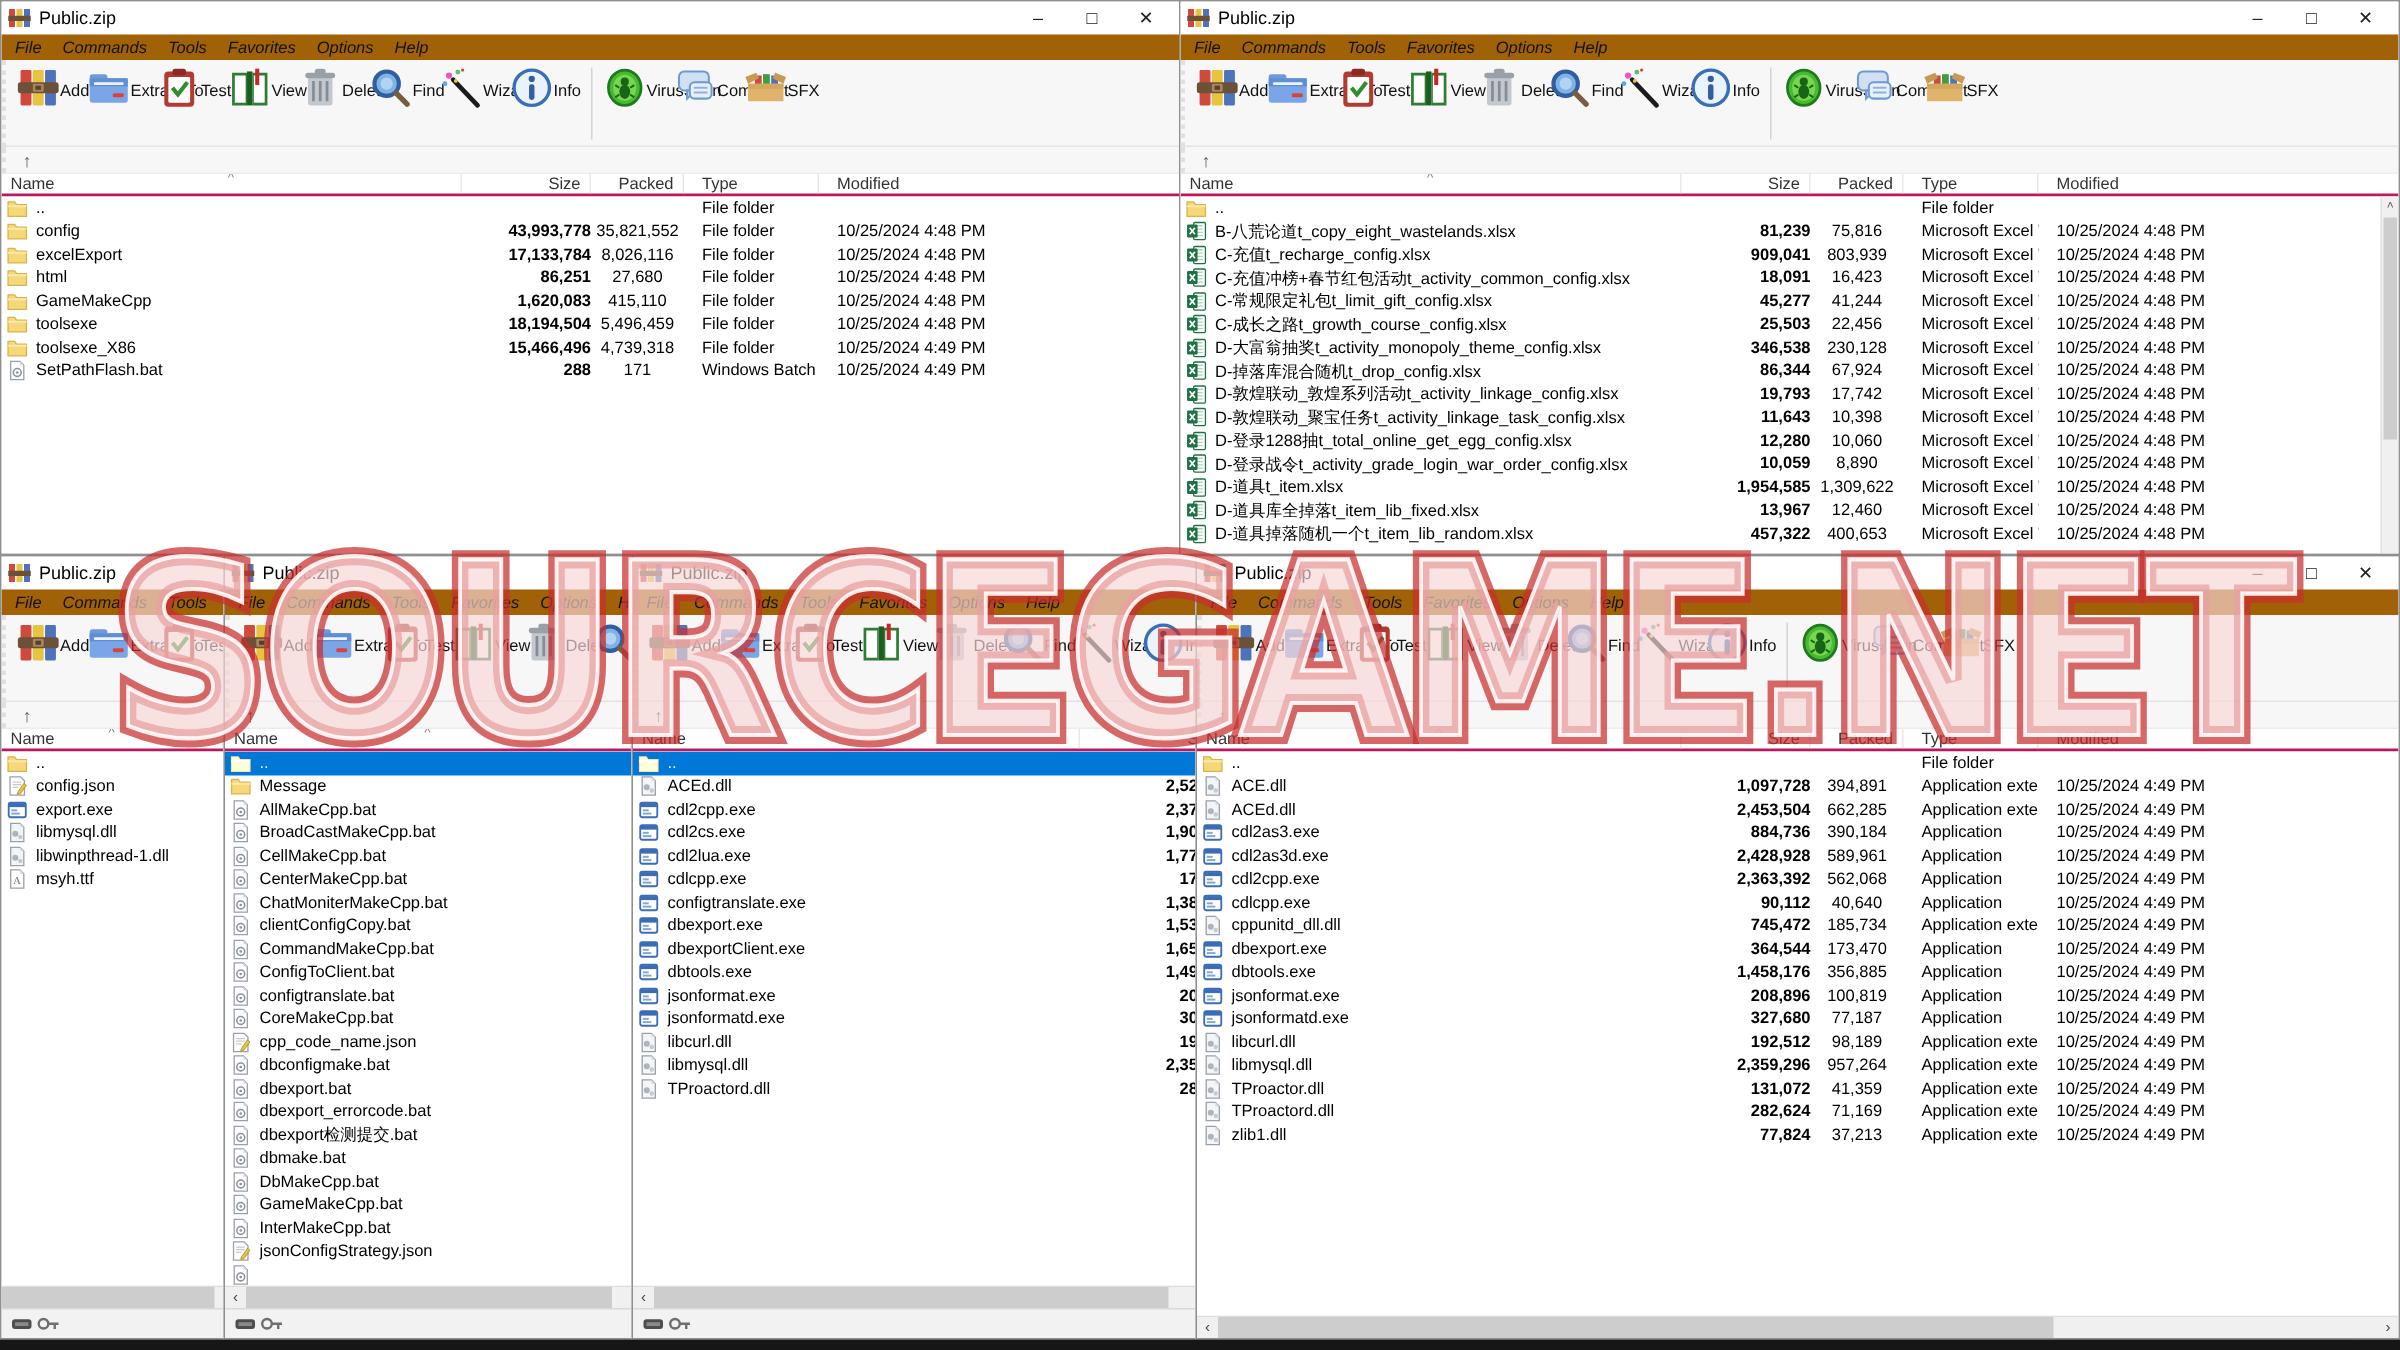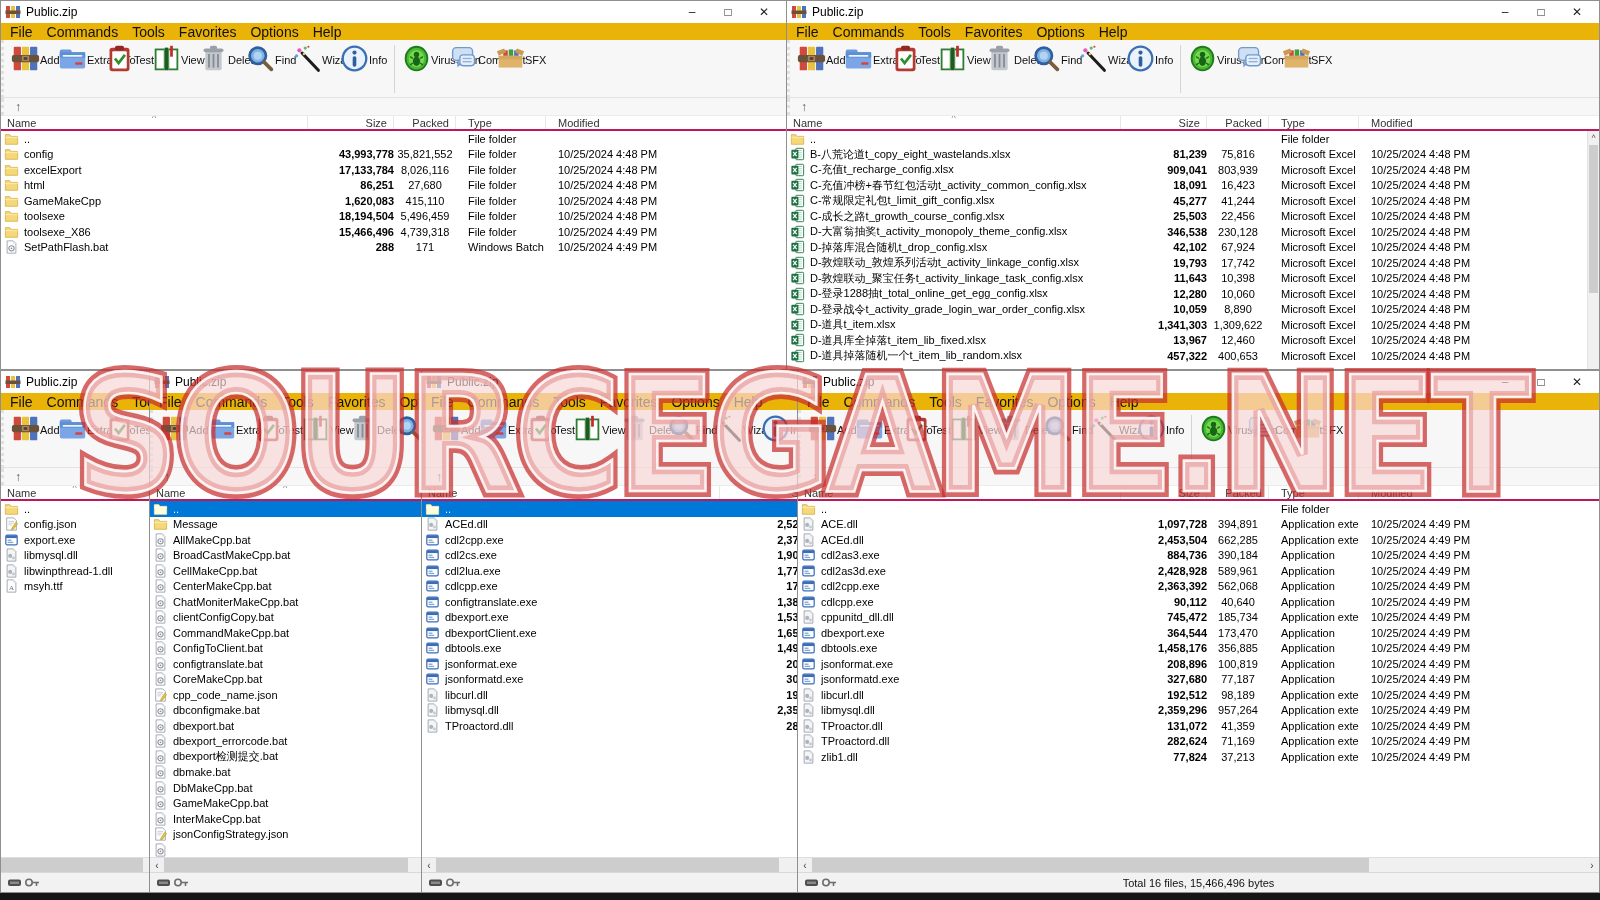--- a/index.html
+++ b/index.html
@@ -12,21 +12,21 @@
 
   .tbar { height:22px; flex:none; display:flex; align-items:center; gap:5px;
     padding:0 4px; background:#fff; font-size:12px; color:#000; }
   .appicon { width:16px; height:16px; flex:none; display:inline-flex; }
   .appicon svg { width:16px; height:16px; }
   .controls { margin-left:auto; display:flex; }
   .ctrl { width:36px; height:20px; display:flex; align-items:center; justify-content:center;
     font-size:12px; color:#222; }
 
   .menubar { height:17px; flex:none; display:flex; align-items:center; gap:0;
-    padding:0 2px; background:#eab308; font-size:14px; color:#111; white-space:nowrap; overflow:hidden; }
+    padding:0 2px; background:#a16207; font-size:11px; color:#111; white-space:nowrap; overflow:hidden;font-style:italic; }
   .menu-item { padding:0 7px; flex:none; }
 
   .toolbar { height:58px; flex:none; display:flex; align-items:flex-start;
     padding:2px 0 0 7px; background:#f7f7f7; border-bottom:1px solid #e3e3e3;
     overflow:hidden; white-space:nowrap; border-left:3px dotted #e0e0e0; }
   .tbtn { width:47px; flex:none; display:inline-flex; flex-direction:row; align-items:center;
     padding-top:2px; font-size:11px; color:#111; }
   .tbtn svg { width:29px; height:29px; }
   .tlabel { margin-top:1px; white-space:nowrap; }
   .tsep { width:1px; height:48px; background:#d4d4d4; margin:3px 7px 0 7px; flex:none; }
@@ -647,21 +647,21 @@
               <g stroke="#a8d5b9" stroke-width="1">
                 <line x1="8" y1="4" x2="13" y2="4"></line>
                 <line x1="8" y1="6.5" x2="13" y2="6.5"></line>
                 <line x1="8" y1="9" x2="13" y2="9"></line>
                 <line x1="8" y1="11.5" x2="13" y2="11.5"></line>
               </g>
               <rect x="1" y="3" width="8" height="10" rx="1" fill="#1e7145"></rect>
               <path d="M3 5.5 l4 5 M7 5.5 l-4 5" stroke="#fff" stroke-width="1.4"></path>
             </svg></span>
           <span class="fname">D-掉落库混合随机t_drop_config.xlsx</span>
-          <span class="fsize">42,102</span>
+          <span class="fsize">86,344</span>
           <span class="fpacked">67,924</span>
           <span class="ftype">Microsoft Excel W...</span>
           <span class="fmod">10/25/2024 4:48 PM</span>
         </div>
         <div class="row">
           <span class="fic"><svg viewBox="0 0 16 16">
               <rect x="6" y="1.5" width="9" height="13" rx="1" fill="#fff" stroke="#1e7145"></rect>
               <g stroke="#a8d5b9" stroke-width="1">
                 <line x1="8" y1="4" x2="13" y2="4"></line>
                 <line x1="8" y1="6.5" x2="13" y2="6.5"></line>
@@ -737,21 +737,21 @@
               <g stroke="#a8d5b9" stroke-width="1">
                 <line x1="8" y1="4" x2="13" y2="4"></line>
                 <line x1="8" y1="6.5" x2="13" y2="6.5"></line>
                 <line x1="8" y1="9" x2="13" y2="9"></line>
                 <line x1="8" y1="11.5" x2="13" y2="11.5"></line>
               </g>
               <rect x="1" y="3" width="8" height="10" rx="1" fill="#1e7145"></rect>
               <path d="M3 5.5 l4 5 M7 5.5 l-4 5" stroke="#fff" stroke-width="1.4"></path>
             </svg></span>
           <span class="fname">D-道具t_item.xlsx</span>
-          <span class="fsize">1,341,303</span>
+          <span class="fsize">1,954,585</span>
           <span class="fpacked">1,309,622</span>
           <span class="ftype">Microsoft Excel W...</span>
           <span class="fmod">10/25/2024 4:48 PM</span>
         </div>
         <div class="row">
           <span class="fic"><svg viewBox="0 0 16 16">
               <rect x="6" y="1.5" width="9" height="13" rx="1" fill="#fff" stroke="#1e7145"></rect>
               <g stroke="#a8d5b9" stroke-width="1">
                 <line x1="8" y1="4" x2="13" y2="4"></line>
                 <line x1="8" y1="6.5" x2="13" y2="6.5"></line>
@@ -1917,32 +1917,20 @@
           <span class="fmod">10/25/2024 4:49 PM</span>
         </div>
       </div>
       <div class="hscroll">
         <span class="harrow">‹</span>
         <div class="htrack">
           <div class="hthumb" style="width:72%"></div>
         </div>
         <span class="harrow">›</span>
       </div>
-      <div class="status">
-        <span class="stext">Total 16 files, 15,466,496 bytes</span>
-        <span class="sicons">
-          <svg viewBox="0 0 34 13">
-            <rect x="1" y="3.5" width="13" height="6.5" rx="2" fill="#4e4e4e"></rect>
-            <rect x="3" y="5.5" width="9" height="2.5" fill="#8a8a8a"></rect>
-            <circle cx="22" cy="6.5" r="3.2" fill="none" stroke="#6e6e6e" stroke-width="1.6"></circle>
-            <line x1="25.2" y1="6.5" x2="32" y2="6.5" stroke="#6e6e6e" stroke-width="1.6"></line>
-            <line x1="29.5" y1="6.5" x2="29.5" y2="10" stroke="#6e6e6e" stroke-width="1.6"></line>
-          </svg>
-        </span>
-      </div>
     </section>
 
   <div class="wm">
     <span class="wm-back">SOURCEGAME.NET</span>
     <span class="wm-front">SOURCEGAME.NET</span>
   </div>
   <div class="bottom-strip"></div>
 </div>
 
 </body></html>

